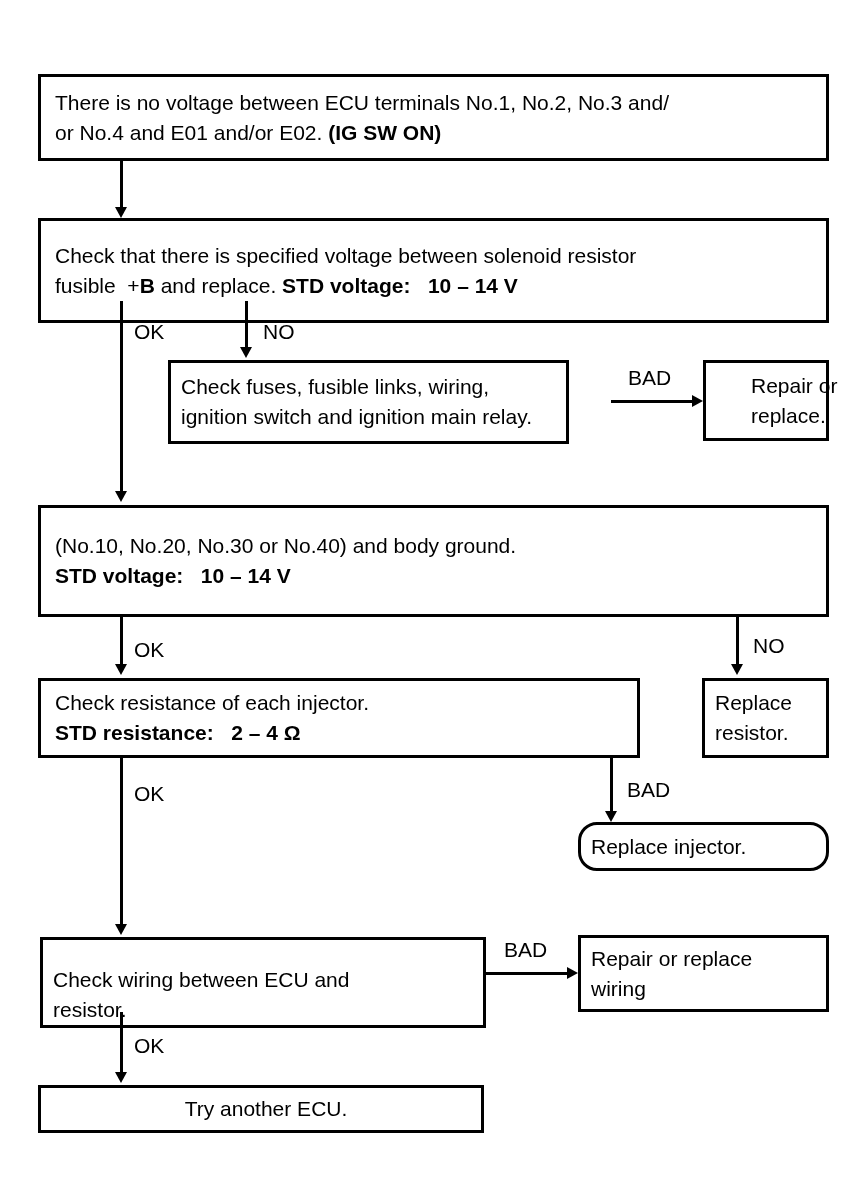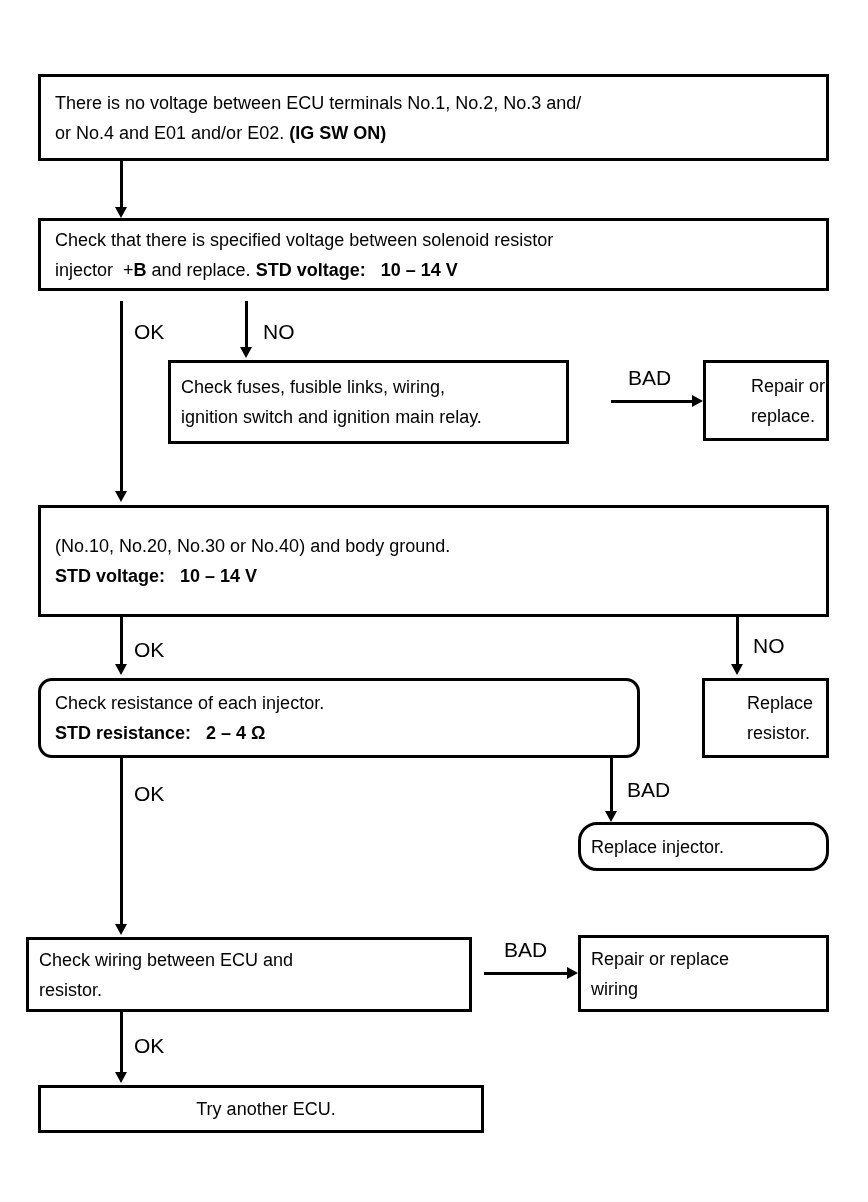--- a/index.html
+++ b/index.html
@@ -20,21 +20,21 @@
   .box {
     position: absolute;
     box-sizing: border-box;
     border: 3px solid #000000;
     background: #ffffff;
     display: flex;
     flex-direction: column;
     justify-content: center;
   }
   .box .line {
-    font-size: 18px;
+    font-size: 21px;
     line-height: 30px;
     white-space: pre;
     padding-left: 14px;
   }
   .box.pad-narrow .line { padding-left: 10px; }
   b, .bold { font-weight: bold; }
 
   
   .vline {
     position: absolute;
@@ -77,23 +77,23 @@
 <div id="page">
 
   <div class="box" style="left:38px; top:74px; width:791px; height:87px;">
     <div class="line">There is no voltage between ECU terminals No.1, No.2, No.3 and/</div>
     <div class="line"><span>or No.4 and E01 and/or E02. </span><b>(IG SW ON)</b></div>
   </div>
 
   <div class="vline" style="left:120px; top:161px; height:50px;"></div>
   <div class="arrow-down" style="left:115px; top:207px;"></div>
 
-  <div class="box" style="left:38px; top:218px; width:791px; height:73px;">
+  <div class="box" style="left:38px; top:218px; width:791px; height:105px;">
     <div class="line">Check that there is specified voltage between solenoid resistor</div>
-    <div class="line"><span>injector  +</span><b>B</b><span> and replace. </span><b>STD voltage:</b><b>   10 – 14 V</b></div>
+    <div class="line"><span>fusible  +</span><b>B</b><span> and replace. </span><b>STD voltage:</b><b>   10 – 14 V</b></div>
   </div>
 
   <div class="vline" style="left:120px; top:301px; height:190px;"></div>
   <div class="arrow-down" style="left:115px; top:491px;"></div>
   <div class="edge-label" style="left:134px; top:321px;">OK</div>
 
   <div class="vline" style="left:245px; top:301px; height:46px;"></div>
   <div class="arrow-down" style="left:240px; top:347px;"></div>
   <div class="edge-label" style="left:263px; top:321px;">NO</div>
 
@@ -117,43 +117,43 @@
   </div>
 
   <div class="vline" style="left:120px; top:617px; height:47px;"></div>
   <div class="arrow-down" style="left:115px; top:664px;"></div>
   <div class="edge-label" style="left:134px; top:639px;">OK</div>
 
   <div class="vline" style="left:736px; top:617px; height:47px;"></div>
   <div class="arrow-down" style="left:731px; top:664px;"></div>
   <div class="edge-label" style="left:753px; top:635px;">NO</div>
 
-  <div class="box" style="left:38px; top:678px; width:602px; height:80px;border-radius:14px;">
+  <div class="box" style="left:38px; top:678px; width:602px; height:80px;">
     <div class="line">Check resistance of each injector.</div>
     <div class="line"><b>STD resistance:</b><b>   2 – 4 Ω</b></div>
   </div>
 
-  <div class="box pad-narrow" style="left:702px; top:678px; width:127px; height:80px;padding-left:32px;">
+  <div class="box pad-narrow" style="left:702px; top:678px; width:127px; height:80px;">
     <div class="line">Replace</div>
     <div class="line">resistor.</div>
   </div>
 
   <div class="vline" style="left:120px; top:758px; height:166px;"></div>
   <div class="arrow-down" style="left:115px; top:924px;"></div>
   <div class="edge-label" style="left:134px; top:783px;">OK</div>
 
   <div class="vline" style="left:610px; top:758px; height:53px;"></div>
   <div class="arrow-down" style="left:605px; top:811px;"></div>
   <div class="edge-label" style="left:627px; top:779px;">BAD</div>
 
   <div class="box pad-narrow" style="left:578px; top:822px; width:251px; height:49px;border-radius:19px;">
     <div class="line">Replace injector.</div>
   </div>
 
-  <div class="box pad-narrow" style="left:26px; top:937px; width:446px; height:75px;">
+  <div class="box pad-narrow" style="left:40px; top:937px; width:446px; height:91px;justify-content:flex-end;">
     <div class="line">Check wiring between ECU and</div>
     <div class="line">resistor.</div>
   </div>
 
   <div class="hline" style="left:484px; top:972px; width:84px;"></div>
   <div class="arrow-right" style="left:567px; top:967px;"></div>
   <div class="edge-label" style="left:504px; top:939px;">BAD</div>
 
   <div class="box pad-narrow" style="left:578px; top:935px; width:251px; height:77px;">
     <div class="line">Repair or replace</div>

